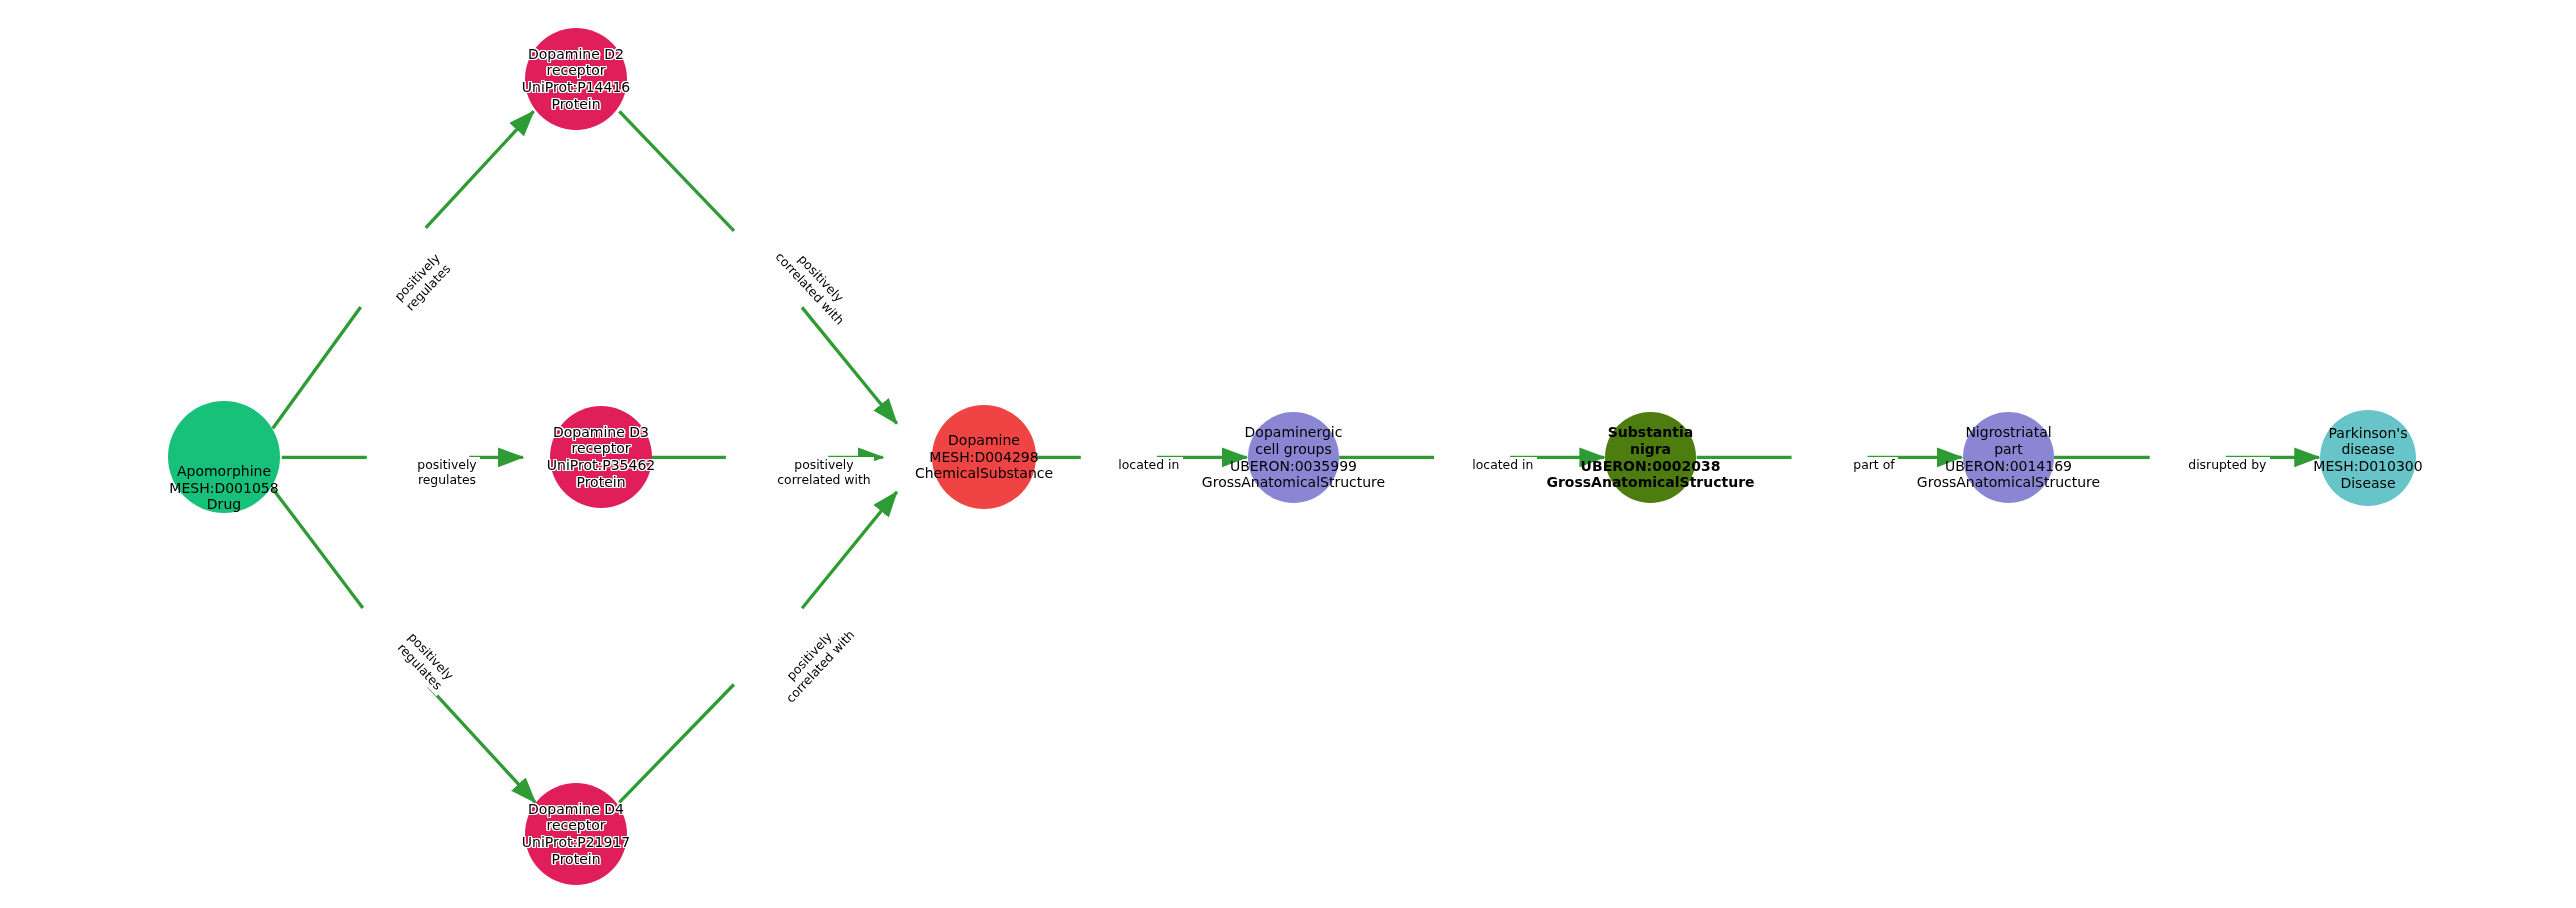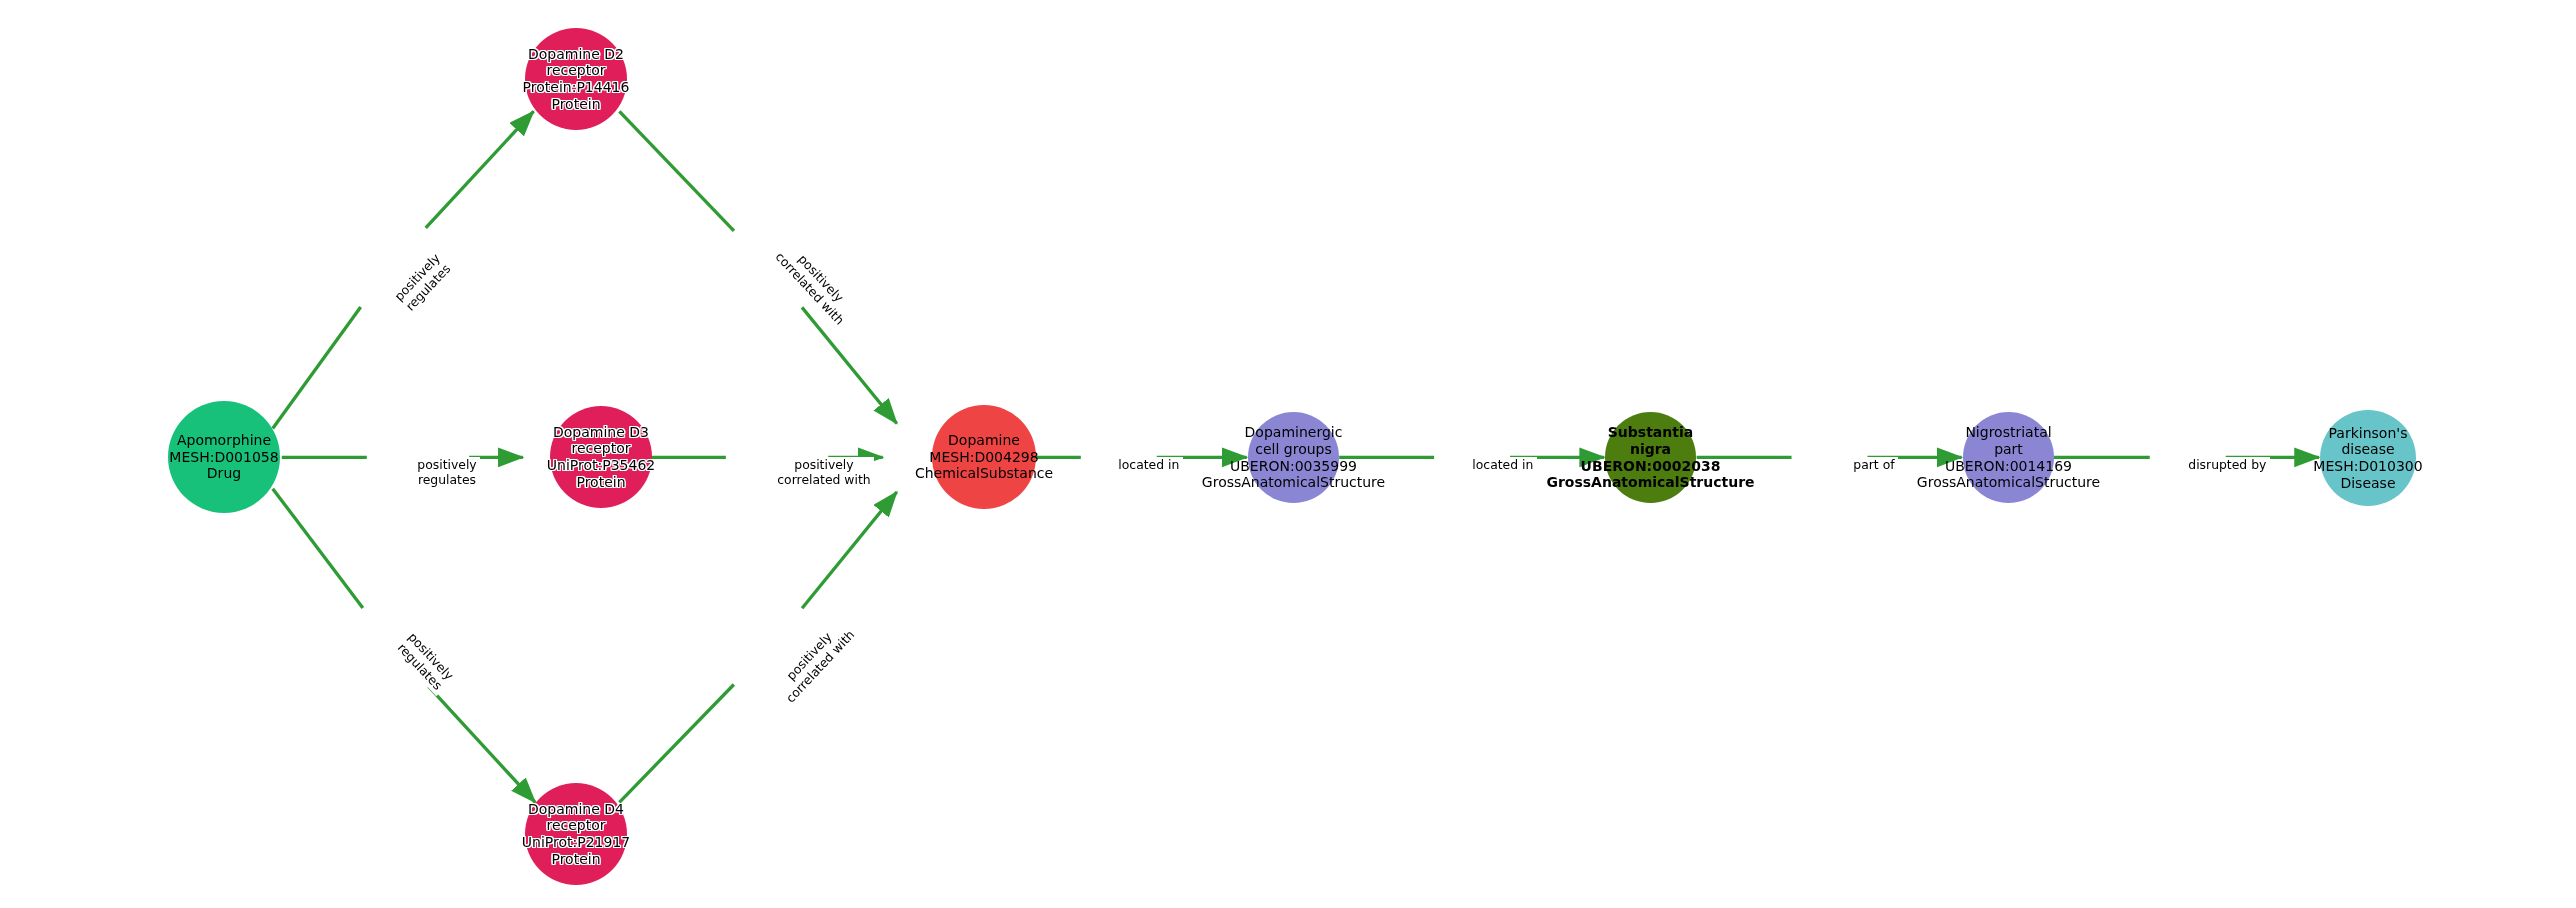--- a/index.html
+++ b/index.html
@@ -89,32 +89,32 @@
         <line x1="1401" y1="554" x2="1510" y2="554" stroke="#2e9b34" stroke-width="4" marker-end="url(#arrowhead)"></line>
         <line x1="1622" y1="554" x2="1737" y2="554" stroke="#2e9b34" stroke-width="4"></line>
         <line x1="1829" y1="554" x2="1943" y2="554" stroke="#2e9b34" stroke-width="4" marker-end="url(#arrowhead)"></line>
         <line x1="2055" y1="554" x2="2170" y2="554" stroke="#2e9b34" stroke-width="4"></line>
         <line x1="2262" y1="554" x2="2376" y2="554" stroke="#2e9b34" stroke-width="4" marker-end="url(#arrowhead)"></line>
         <line x1="2488" y1="554" x2="2604" y2="554" stroke="#2e9b34" stroke-width="4"></line>
         <line x1="2696" y1="554" x2="2809" y2="554" stroke="#2e9b34" stroke-width="4" marker-end="url(#arrowhead)"></line>
       </g>
   </svg>
   <div id="nodes-group">
-      <div class="node" style="left: 168px; top: 401px; width: 112px; height: 112px; background: rgb(23, 193, 121);">
+      <div class="node" style="left: 168px; top: 401px; width: 112px; height: 112px; background: rgb(23, 193, 121); align-items: flex-end;">
         <span class="node-label">
           <span class="ln">Apomorphine</span>
           <span class="ln">MESH:D001058</span>
           <span class="ln">Drug</span>
         </span>
       </div>
       <div class="node protein" style="left: 525px; top: 28px; width: 102px; height: 102px; background: rgb(224, 30, 90);">
         <span class="node-label">
           <span class="ln">Dopamine D2</span>
           <span class="ln">receptor</span>
-          <span class="ln">Protein:P14416</span>
+          <span class="ln">UniProt:P14416</span>
           <span class="ln">Protein</span>
         </span>
       </div>
       <div class="node protein" style="left: 525px; top: 406px; width: 102px; height: 102px; background: rgb(224, 30, 90); margin-left: 25px;">
         <span class="node-label">
           <span class="ln">Dopamine D3</span>
           <span class="ln">receptor</span>
           <span class="ln">UniProt:P35462</span>
           <span class="ln">Protein</span>
         </span>

